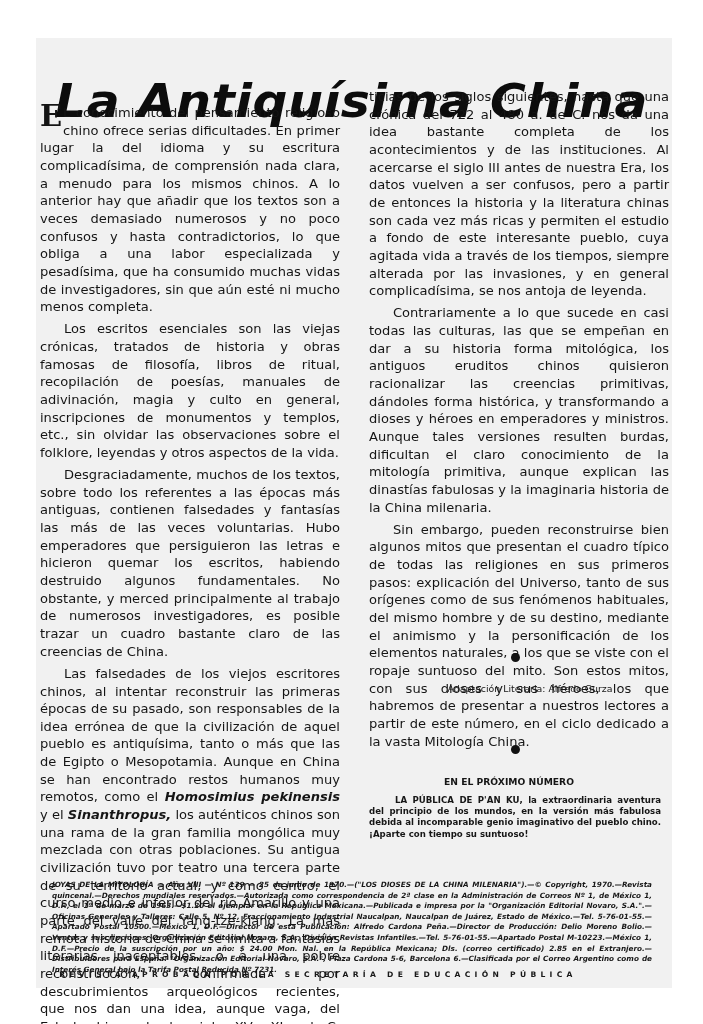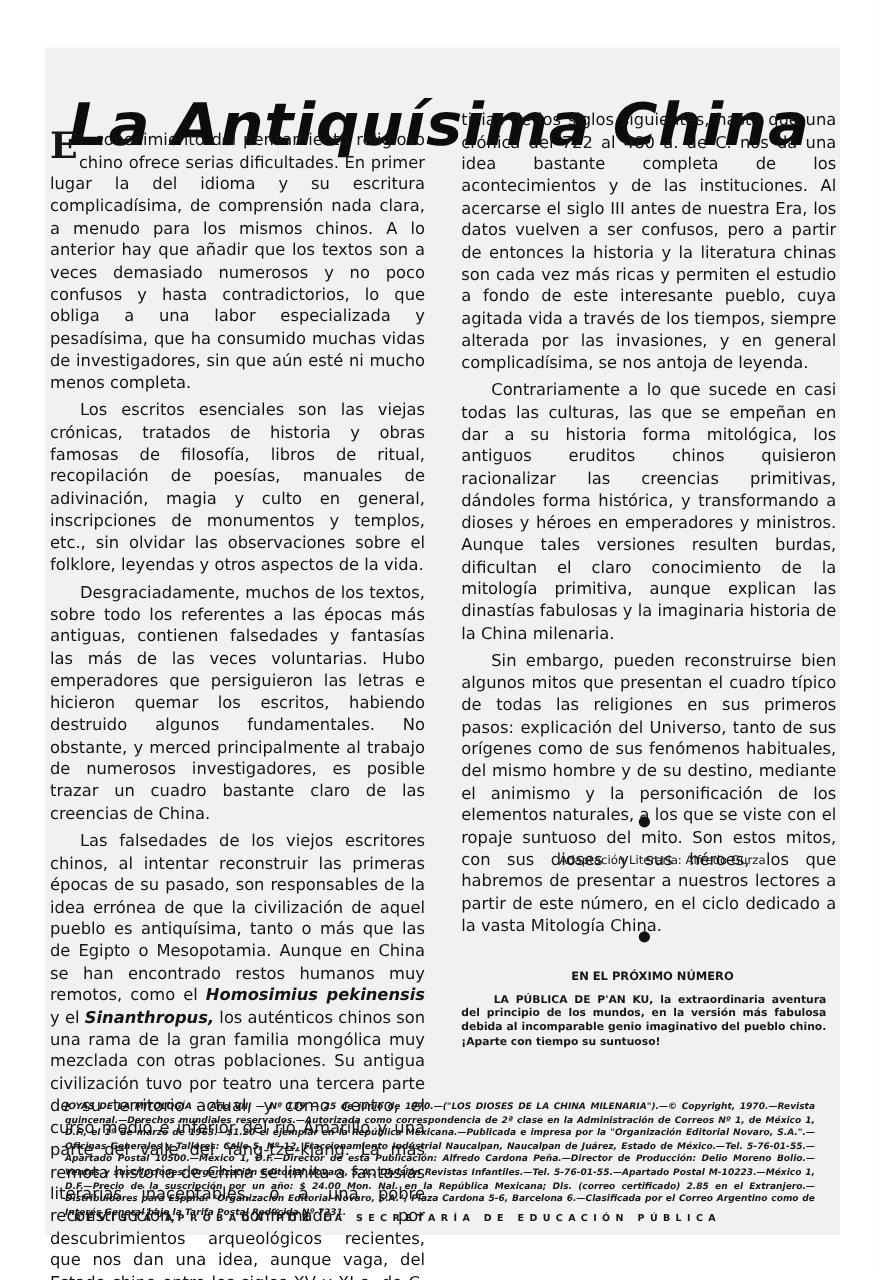--- a/index.html
+++ b/index.html
@@ -33,21 +33,21 @@
   .col b { font-weight: bold; font-style: italic; }
   .bullet {
     width: 9px; height: 9px; border-radius: 50%; background: #111;
     position: absolute;
   }
   .credits {
     position: absolute; left: 380px; width: 300px; text-align: center;
     font-weight: normal; font-size: 9.4px; line-height: 18.5px; color: #161616;
   }
   .next-head {
-    position: absolute; left: 372px; top: 776px; width: 300px; text-align: center;
+    position: absolute; left: 359px; top: 776px; width: 300px; text-align: center;
     font-weight: bold; font-size: 9.2px; color: #161616;
   }
   .next-body {
     position: absolute; left: 369px; top: 795px; width: 292px; text-align: justify;
     font-weight: bold; font-size: 8.6px; line-height: 11.2px; color: #161616;
   }
   .next-body .lead { display: inline-block; width: 26px; }
   .imprint {
     position: absolute; left: 52px; top: 880px; width: 600px; text-align: justify;
     font-weight: bold; font-size: 7.25px; line-height: 10.6px; color: #181818; font-style: italic;

